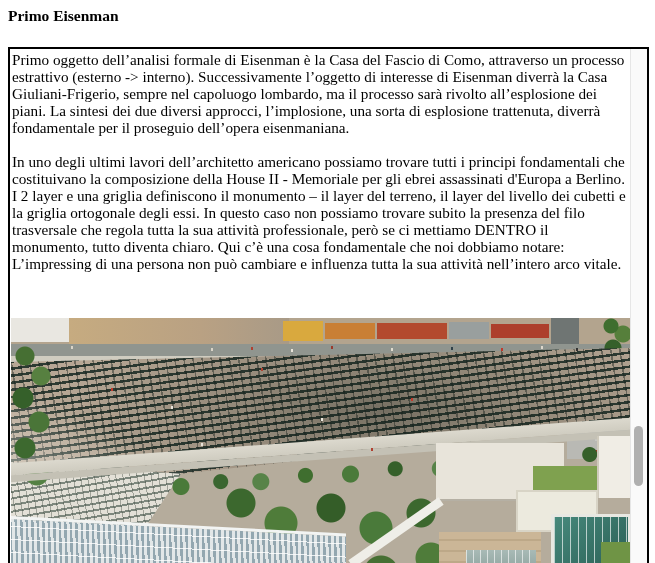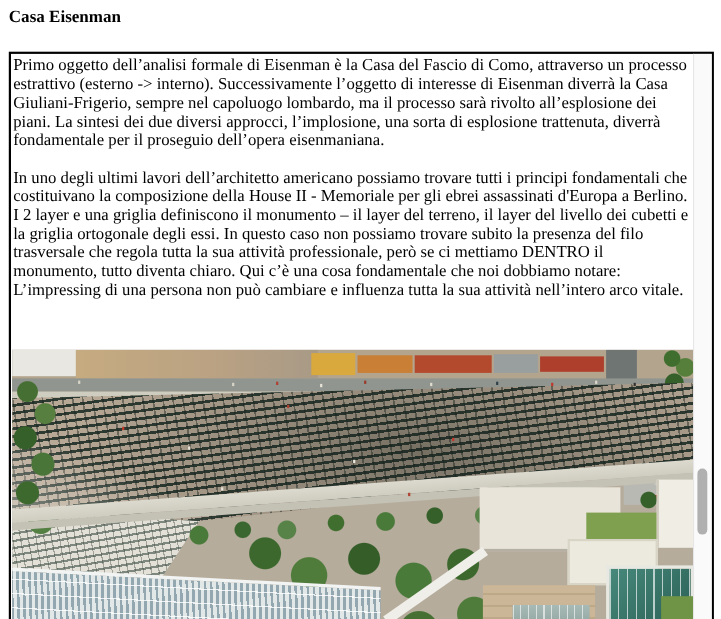--- a/index.html
+++ b/index.html
@@ -208,21 +208,21 @@
     box-shadow: 140px 2px 0 #d9d4c8, 180px 1px 0 #b04030, 220px 3px 0 #e8e4da,
                 260px 0 0 #9a3b2c, 320px 2px 0 #e0dccf, 380px 1px 0 #304048,
                 430px 2px 0 #c0392b, 470px 0 0 #ddd8cc, 505px 2px 0 #333333; }
   .people-dots-field { left: 100px; top: 70px; width: 2px; height: 3px; background: #c0392b;
     box-shadow: 60px 18px 0 #e8e4da, 150px -20px 0 #b04030, 210px 30px 0 #eeeae0,
                 300px 10px 0 #c0392b, 90px 55px 0 #e8e4da, 260px 60px 0 #b04030; }
 </style>
 </head>
 <body>
 
-<h1 class="page-title">Casa Eisenman</h1>
+<h1 class="page-title">Primo Eisenman</h1>
 
 <div class="content-box">
 
   <div class="text-content">
     <p>Primo oggetto dell’analisi formale di Eisenman è la Casa del Fascio di Como, attraverso un processo estrattivo (esterno -&gt; interno). Successivamente l’oggetto di interesse di Eisenman diverrà la Casa Giuliani-Frigerio, sempre nel capoluogo lombardo, ma il processo sarà rivolto all’esplosione dei piani. La sintesi dei due diversi approcci, l’implosione, una sorta di esplosione trattenuta, diverrà fondamentale per il proseguio dell’opera eisenmaniana.</p>
     <p>In uno degli ultimi lavori dell’architetto americano possiamo trovare tutti i principi fondamentali che costituivano la composizione della House II - Memoriale per gli ebrei assassinati d'Europa a Berlino. I 2 layer e una griglia definiscono il monumento – il layer del terreno, il layer del livello dei cubetti e la griglia ortogonale degli essi. In questo caso non possiamo trovare subito la presenza del filo trasversale che regola tutta la sua attività professionale, però se ci mettiamo DENTRO il monumento, tutto diventa chiaro. Qui c’è una cosa fondamentale che noi dobbiamo notare: L’impressing di una persona non può cambiare e influenza tutta la sua attività nell’intero arco vitale.</p>
   </div>
 
   <div class="photo">
     <div class="construction-strip"></div>

